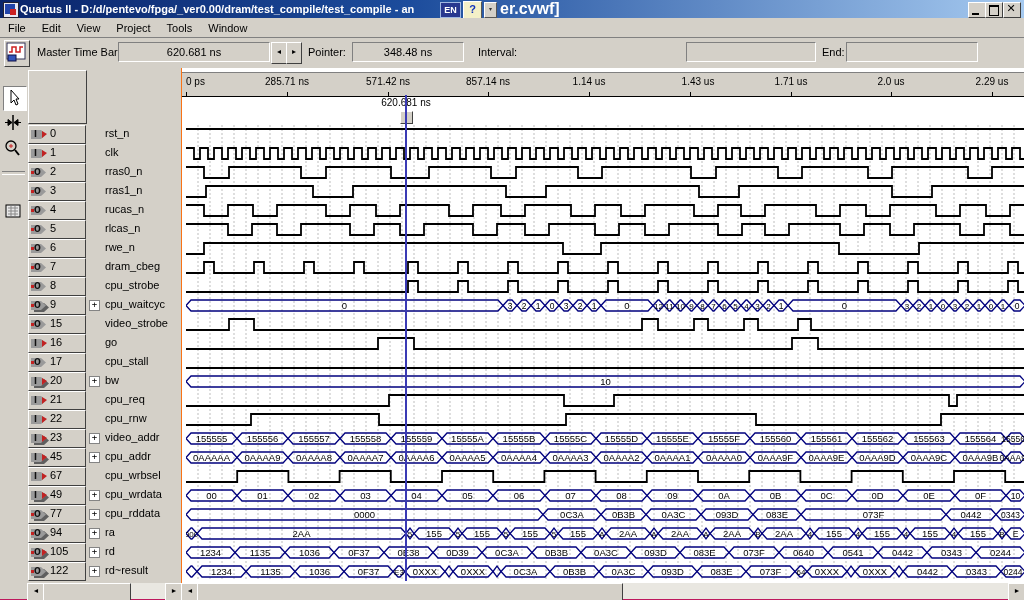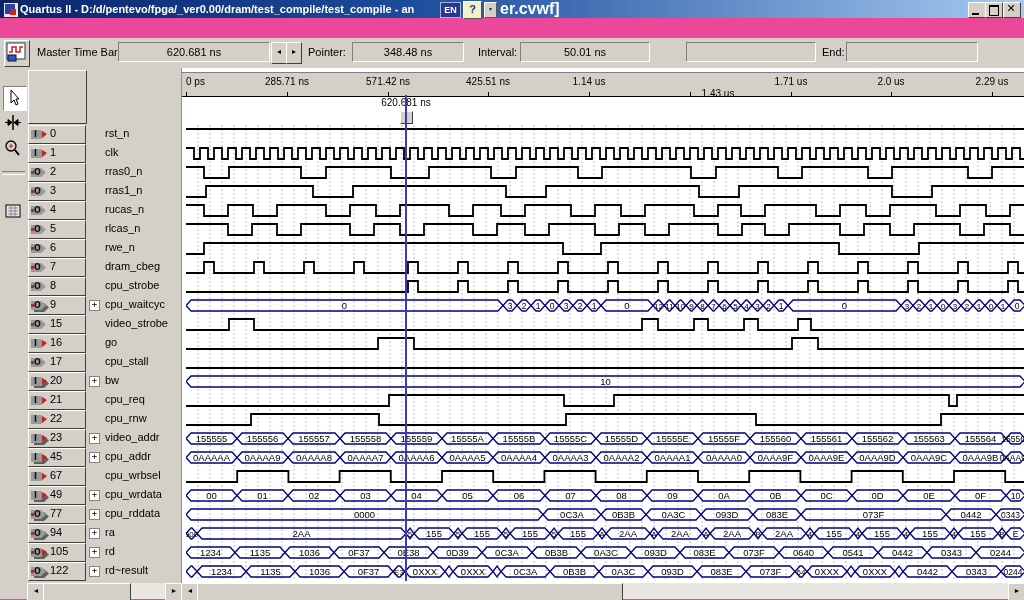--- a/index.html
+++ b/index.html
@@ -1,17 +1,17 @@
 <!DOCTYPE html>
 <html><head>
 <meta charset="utf-8">
 <style>
   html,body{margin:0;padding:0;}
   #screen{position:relative;width:1024px;height:600px;overflow:hidden;
-    background:#ec4899;font-family:"Liberation Sans",sans-serif;
+    background:#be185d;font-family:"Liberation Sans",sans-serif;
     -webkit-font-smoothing:none;}
   .abs{position:absolute;}
   .raised{background:#d4d0c8;border:1px solid;border-color:#ffffff #404040 #404040 #ffffff;}
   
   #titlebar{left:0;top:0;width:1024px;height:18px;
     background:linear-gradient(90deg,#0a246a,#1c4c9c 40%,#a6caf0);}
   #apptitle{left:20px;top:0;height:18px;line-height:18px;color:#fff;
     font-size:11px;font-weight:bold;white-space:nowrap;}
   #appicon{left:3px;top:2px;width:14px;height:14px;background:#e8e8f4;border:1px solid #223;}
   #appicon .b1{position:absolute;left:1px;top:1px;width:10px;height:10px;background:#2244aa;}
@@ -109,37 +109,37 @@
         <span class="g"></span>
       </div>
     <div id="btn-max" class="winbtn abs">
         <span class="g"></span>
       </div>
     <div id="btn-close" class="winbtn abs">
         <span class="g">✕</span>
       </div>
   </div>
 
+  <div id="menubar" class="abs"><div class="menuitem">File</div><div class="menuitem">Edit</div><div class="menuitem">View</div><div class="menuitem">Project</div><div class="menuitem">Tools</div><div class="menuitem">Window</div></div>
 
   <div id="toolbar" class="abs">
     <div id="tb-icon" class="abs raised">
       <svg width="22" height="23">
         <rect x="2" y="2" width="18" height="16" fill="#ffffff" stroke="#333355"></rect>
         <path d="M4,11 h3 v-5 h4 v5 h4 v-5 h3" fill="none" stroke="#cc2222" stroke-width="1.5"></path>
         <rect x="3" y="14" width="8" height="6" fill="#3355bb" stroke="#111144"></rect>
       </svg>
     </div>
     <div class="tblabel abs" style="left:37px;">Master Time Bar:</div>
     <div class="tbfield abs" style="left:118px;width:150px;">620.681 ns</div>
     <div class="spin abs raised" style="left:271px;"><span>◂</span></div>
     <div class="spin abs raised" style="left:286px;"><span>▸</span></div>
     <div class="tblabel abs" style="left:308px;">Pointer:</div>
     <div class="tbfield abs" style="left:352px;width:110px;">348.48 ns</div>
     <div class="tblabel abs" style="left:478px;">Interval:</div>
-    <div class="tbfield abs" style="left:520px;width:128px;">50.01 ns</div>
     <div class="tblabel abs" style="left:658px;margin-top:27px;">Start:</div>
     <div class="tbfield abs" style="left:686px;width:128px;"></div>
     <div class="tblabel abs" style="left:822px;">End:</div>
     <div class="tbfield abs" style="left:846px;width:130px;"></div>
   </div>
 
   <div id="toolstrip" class="abs">
     <div class="stool abs raised pressed" style="top:18px;">
       <svg width="20" height="21">
         <path d="M7,3 L7,16 L10,13 L12,18 L14,17 L12,12 L15,12 Z" fill="#fff" stroke="#000"></path>
@@ -458,25 +458,25 @@
   </div>
 
   <div id="wavearea" class="abs">
     <div id="axisbar" class="abs">
         <div class="ticklabel first" style="left: 4px;">0 ps</div>
         <div class="tick" style="left: 4px;"></div>
         <div class="ticklabel" style="left: 105px;">285.71 ns</div>
         <div class="tick" style="left: 105px;"></div>
         <div class="ticklabel" style="left: 206px;">571.42 ns</div>
         <div class="tick" style="left: 206px;"></div>
-        <div class="ticklabel" style="left: 306px;">425.51 ns</div>
+        <div class="ticklabel" style="left: 306px;">857.14 ns</div>
         <div class="tick" style="left: 306px;"></div>
         <div class="ticklabel" style="left: 407px;">1.14 us</div>
         <div class="tick" style="left: 407px;"></div>
-        <div class="ticklabel" style="left: 536px; margin-top: 12px;">1.43 us</div>
+        <div class="ticklabel" style="left: 516px;">1.43 us</div>
         <div class="tick" style="left: 508px;"></div>
         <div class="ticklabel" style="left: 609px;">1.71 us</div>
         <div class="tick" style="left: 609px;"></div>
         <div class="ticklabel" style="left: 709px;">2.0 us</div>
         <div class="tick" style="left: 709px;"></div>
         <div class="ticklabel" style="left: 810px;">2.29 us</div>
         <div class="tick" style="left: 810px;"></div>
       </div>
     <svg id="wavesvg" class="abs" width="839" height="456">
         <line x1="12" y1="0" x2="12" y2="456" stroke="#bdbdbd" stroke-width="1" stroke-dasharray="2,2"></line>

